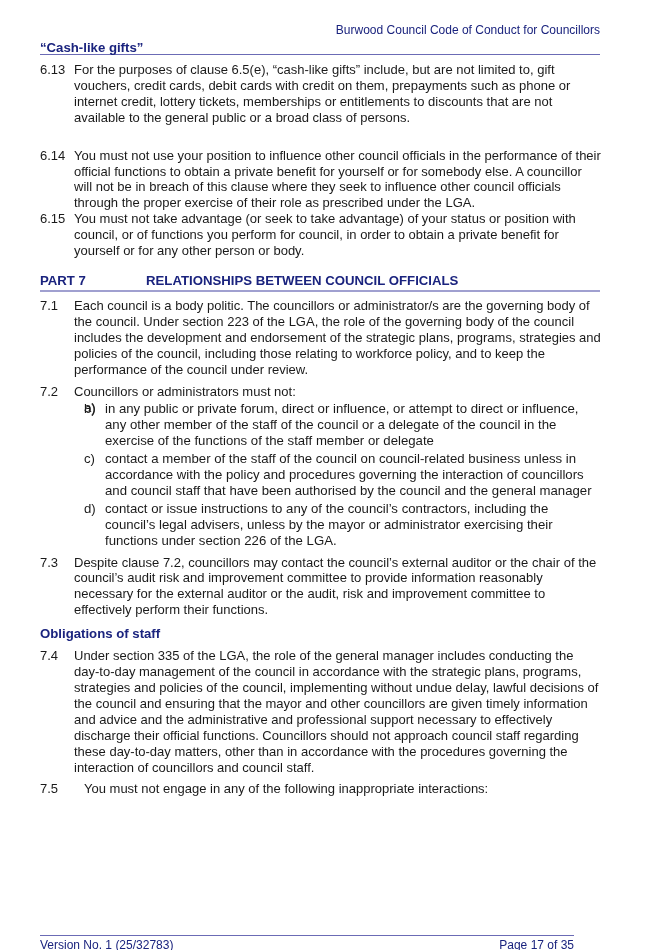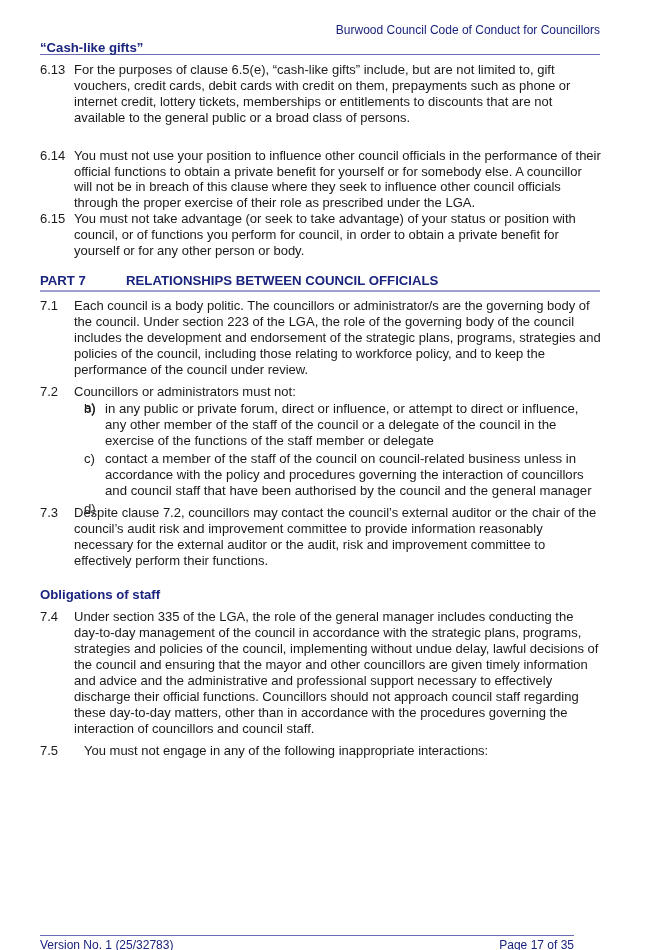--- a/index.html
+++ b/index.html
@@ -21,21 +21,21 @@
   }
   .para .num { position:absolute; left:0; top:0; }
   .para .txt { display:block; margin-left:34px; }
   .sub { position:relative; font-size:13.2px; line-height:15.9px; margin:0; }
   .sub .lbl { position:absolute; left:44px; top:0; }
   .sub .txt { display:block; margin-left:65px; }
   .part {
     font-weight:bold; color:#1a237e; font-size:13.2px; line-height:17px;
     border-bottom:2px solid #a0a0d0; width:560px; padding-bottom:1px;
   }
-  .part .pnum { display:inline-block; width:86px; }
+  .part .pnum { display:inline-block; width:106px; }
   .footer {
     position:absolute; left:40px; top:935px; width:534px;
     border-top:1px solid #6b6bb5; font-size:12px; color:#1a237e;
     display:flex; justify-content:space-between; padding-top:3px; line-height:13px;
   }
 </style>
 </head>
 <body>
 
 <div class="header">Burwood Council Code of Conduct for Councillors</div>
@@ -75,27 +75,28 @@
   <div class="sub" style="margin-top:2px;">
     <span class="lbl">b)</span>
     <span class="txt">in any public or private forum, direct or influence, or attempt to direct or influence, any other member of the staff of the council or a delegate of the council in the exercise of the functions of the staff member or delegate</span>
   </div>
   <div class="sub" style="margin-top:2px;">
     <span class="lbl">c)</span>
     <span class="txt">contact a member of the staff of the council on council-related business unless in accordance with the policy and procedures governing the interaction of councillors and council staff that have been authorised by the council and the general manager</span>
   </div>
   <div class="sub" style="margin-top:2px;">
     <span class="lbl">d)</span>
+    <span class="txt">contact or issue instructions to any of the council’s contractors, including the council’s legal advisers, unless by the mayor or administrator exercising their functions under section 226 of the LGA.</span>
   </div>
   <div class="para" style="margin-top:6px;">
     <span class="num">7.3</span>
     <span class="txt">Despite clause 7.2, councillors may contact the council’s external auditor or the chair of the council’s audit risk and improvement committee to provide information reasonably necessary for the external auditor or the audit, risk and improvement committee to effectively perform their functions.</span>
   </div>
 
-  <h3 class="h-sub" style="margin-top:18px;">Obligations of staff</h3>
+  <h3 class="h-sub" style="margin-top:7px;">Obligations of staff</h3>
   <div class="para" style="margin-top:6px;">
     <span class="num">7.4</span>
     <span class="txt">Under section 335 of the LGA, the role of the general manager includes conducting the day-to-day management of the council in accordance with the strategic plans, programs, strategies and policies of the council, implementing without undue delay, lawful decisions of the council and ensuring that the mayor and other councillors are given timely information and advice and the administrative and professional support necessary to effectively discharge their official functions. Councillors should not approach council staff regarding these day-to-day matters, other than in accordance with the procedures governing the interaction of councillors and council staff.</span>
   </div>
 
   <div class="para" style="margin-top:6px;">
     <span class="num">7.5</span>
     <span class="txt" style="margin-left:44px;">You must not engage in any of the following inappropriate interactions:</span>
   </div>
 </div>

